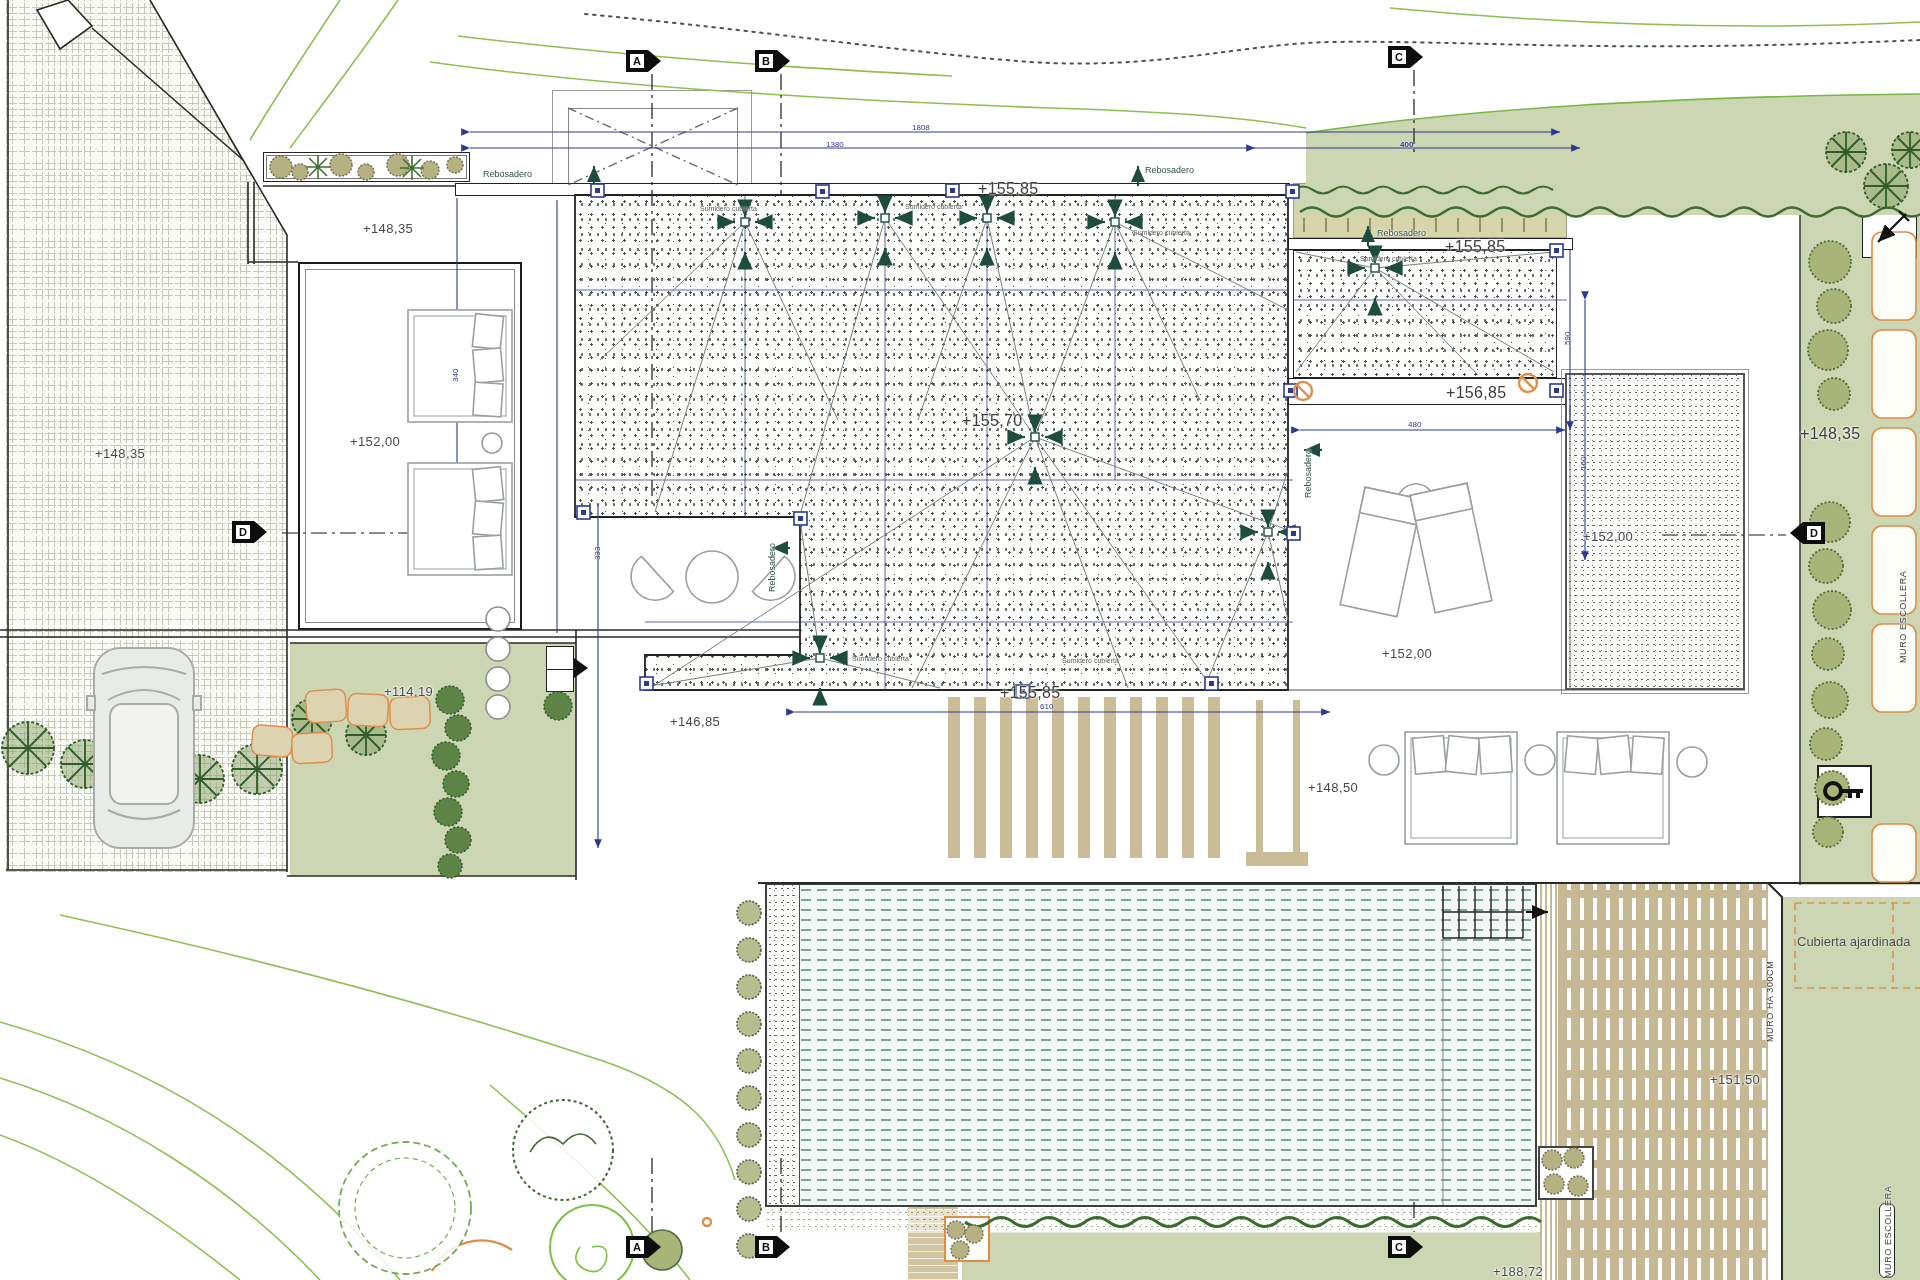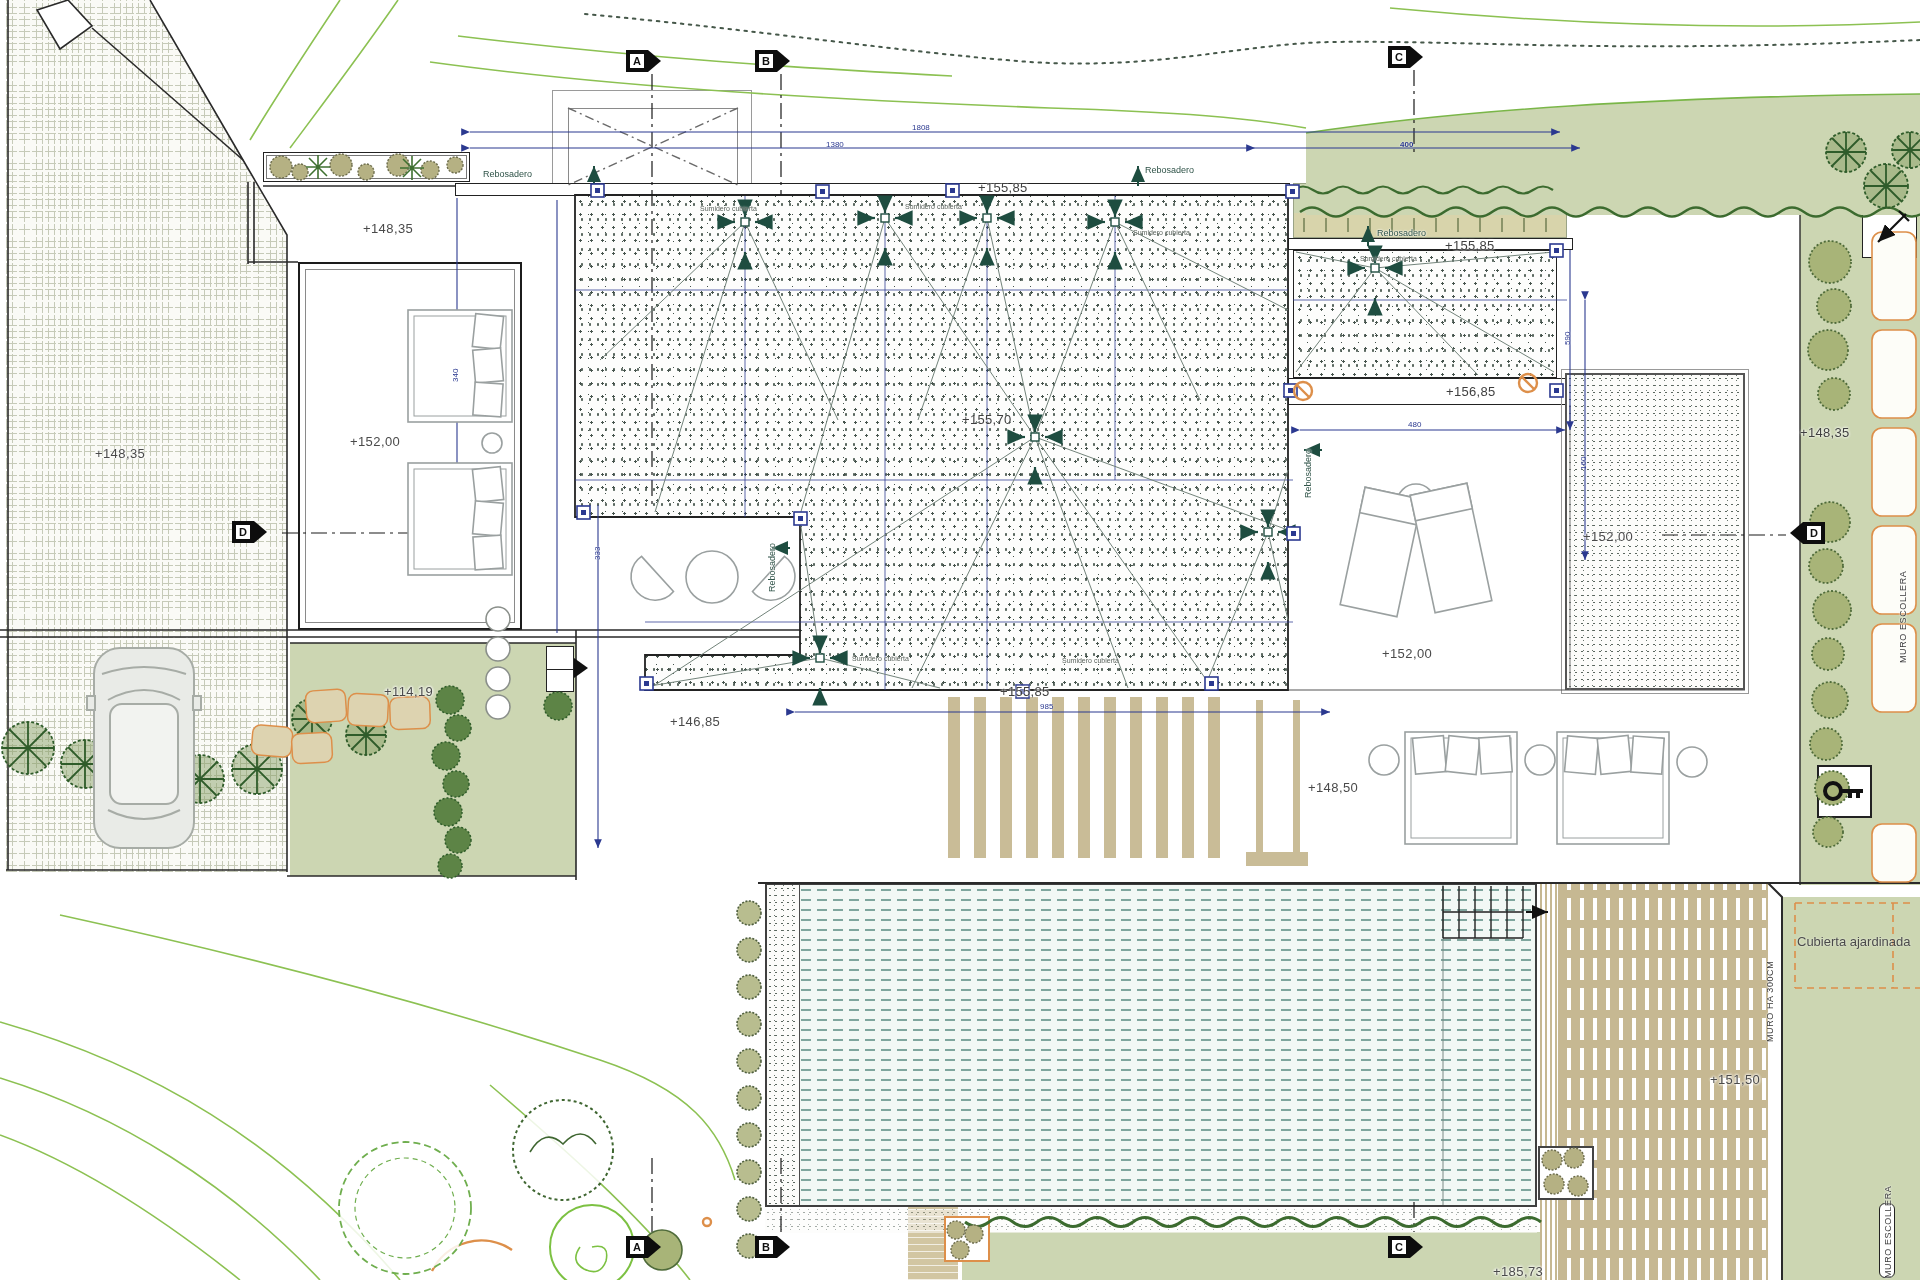--- a/index.html
+++ b/index.html
@@ -26,21 +26,21 @@
     repeating-linear-gradient(90deg,transparent 0 10px,#f2f8f5 10px 16px),
     repeating-linear-gradient(0deg,transparent 0 4px,#7fa69e 4px 5.5px,transparent 5.5px 10px)}
   .deck{background-color:#fff;background-image:
     repeating-linear-gradient(0deg,transparent 0 22px,#c6b892 22px 30px),
     repeating-linear-gradient(90deg,#c6b892 0 9px,#fff 9px 13px)}
   .deck-edge{background:repeating-linear-gradient(90deg,#c6b892 0 2px,#fff 2px 5px)}
   .tanpath{background-color:#d2c6a2;background-image:repeating-linear-gradient(0deg,rgba(255,255,255,.7) 0 1px,transparent 1px 7px)}
   
   .lbl{position:absolute;white-space:nowrap;transform-origin:0 0;z-index:40;line-height:1}
   .elev{font-size:13px;color:#4a4a4a;letter-spacing:.4px;text-shadow:0 0 3px #fff,0 0 3px #fff,0 0 3px #fff}
-  .elev-sm{font-size:13px;color:#3f3f3f;letter-spacing:.3px;text-shadow:0 0 3px #fff,0 0 3px #fff}
+  .elev-sm{font-size:16px;color:#3f3f3f;letter-spacing:.3px;text-shadow:0 0 3px #fff,0 0 3px #fff}
   .rebo{font-size:9px;color:#2f5348;text-shadow:0 0 2px #fff,0 0 2px #fff}
   .sumi{font-size:7px;color:#5a635c;text-shadow:0 0 2px #fff}
   .muro{font-size:9px;color:#3a3a3a;letter-spacing:.6px;text-shadow:0 0 2px #fff,0 0 2px #fff}
   .cubierta{font-size:13px;color:#4a4a4a;text-shadow:0 0 2px rgba(255,255,255,.8)}
   .dim{font-size:8px;color:#2b3990;text-shadow:0 0 2px #fff}
   
   .sec-marker{position:absolute;display:flex;align-items:center;z-index:50}
   .sec-box{width:22px;height:22px;background:#fff;border:4px solid #0d0d0d;display:flex;align-items:center;justify-content:center;font-size:11px;font-weight:bold;color:#111}
   .tri-r{width:0;height:0;border-top:11px solid transparent;border-bottom:11px solid transparent;border-left:13px solid #0d0d0d}
   .tri-l{width:0;height:0;border-top:11px solid transparent;border-bottom:11px solid transparent;border-right:13px solid #0d0d0d}
@@ -578,40 +578,40 @@
       <div class="lbl elev-sm" style="left: 978px; top: 181px;">+155,85</div>
       <div class="lbl elev-sm" style="left: 962px; top: 413px;">+155,70</div>
       <div class="lbl elev-sm" style="left: 1000px; top: 685px;">+155,85</div>
       <div class="lbl elev-sm" style="left: 1445px; top: 239px;">+155,85</div>
       <div class="lbl elev-sm" style="left: 1446px; top: 385px;">+156,85</div>
       <div class="lbl elev" style="left: 1382px; top: 647px;">+152,00</div>
       <div class="lbl elev" style="left: 1583px; top: 530px;">+152,00</div>
       <div class="lbl elev" style="left: 1308px; top: 781px;">+148,50</div>
       <div class="lbl elev-sm" style="left: 1800px; top: 426px;">+148,35</div>
       <div class="lbl elev" style="left: 1710px; top: 1073px;">+151,50</div>
-      <div class="lbl elev" style="left: 1493px; top: 1265px;">+185,73</div>
+      <div class="lbl elev" style="left: 1493px; top: 1265px;">+188,72</div>
       <div class="lbl rebo" style="left: 483px; top: 170px;">Rebosadero</div>
       <div class="lbl rebo" style="left: 1145px; top: 166px;">Rebosadero</div>
       <div class="lbl rebo" style="left: 1377px; top: 229px;">Rebosadero</div>
       <div class="lbl rebo" style="left: 768px; top: 592px; transform: rotate(-90deg);">Rebosadero</div>
       <div class="lbl rebo" style="left: 1304px; top: 498px; transform: rotate(-90deg);">Rebosadero</div>
       <div class="lbl sumi" style="left: 700px; top: 205px;">Sumidero cubierta</div>
       <div class="lbl sumi" style="left: 905px; top: 203px;">Sumidero cubierta</div>
       <div class="lbl sumi" style="left: 1133px; top: 229px;">Sumidero cubierta</div>
       <div class="lbl sumi" style="left: 1360px; top: 255px;">Sumidero cubierta</div>
       <div class="lbl sumi" style="left: 852px; top: 655px;">Sumidero cubierta</div>
       <div class="lbl sumi" style="left: 1062px; top: 657px;">Sumidero cubierta</div>
       <div class="lbl muro" style="left: 1899px; top: 663px; transform: rotate(-90deg);">MURO ESCOLLERA</div>
       <div class="lbl muro" style="left: 1766px; top: 1042px; transform: rotate(-90deg);">MURO HA 300CM</div>
       <div class="lbl muro" style="left: 1884px; top: 1278px; transform: rotate(-90deg);">MURO ESCOLLERA</div>
       <div class="lbl cubierta" style="left: 1797px; top: 935px;">Cubierta ajardinada</div>
       <div class="lbl dim" style="left: 912px; top: 124px;">1808</div>
       <div class="lbl dim" style="left: 826px; top: 141px;">1380</div>
       <div class="lbl dim" style="left: 1400px; top: 141px; font-weight: bold;">400</div>
-      <div class="lbl dim" style="left: 1040px; top: 703px;">985</div>
+      <div class="lbl dim" style="left: 1040px; top: 703px;">610</div>
       <div class="lbl dim" style="left: 1408px; top: 421px;">480</div>
       <div class="lbl dim" style="left: 452px; top: 382px; transform: rotate(-90deg);">340</div>
       <div class="lbl dim" style="left: 594px; top: 560px; transform: rotate(-90deg);">333</div>
       <div class="lbl dim" style="left: 1564px; top: 345px; transform: rotate(-90deg);">590</div>
       <div class="lbl dim" style="left: 1580px; top: 470px; transform: rotate(-90deg);">160</div>
     </div>
   <div id="markers">
       <div class="sec-marker" style="left: 626px; top: 50px;">
         <div class="sec-box">A</div>
         <div class="tri-r"></div>

